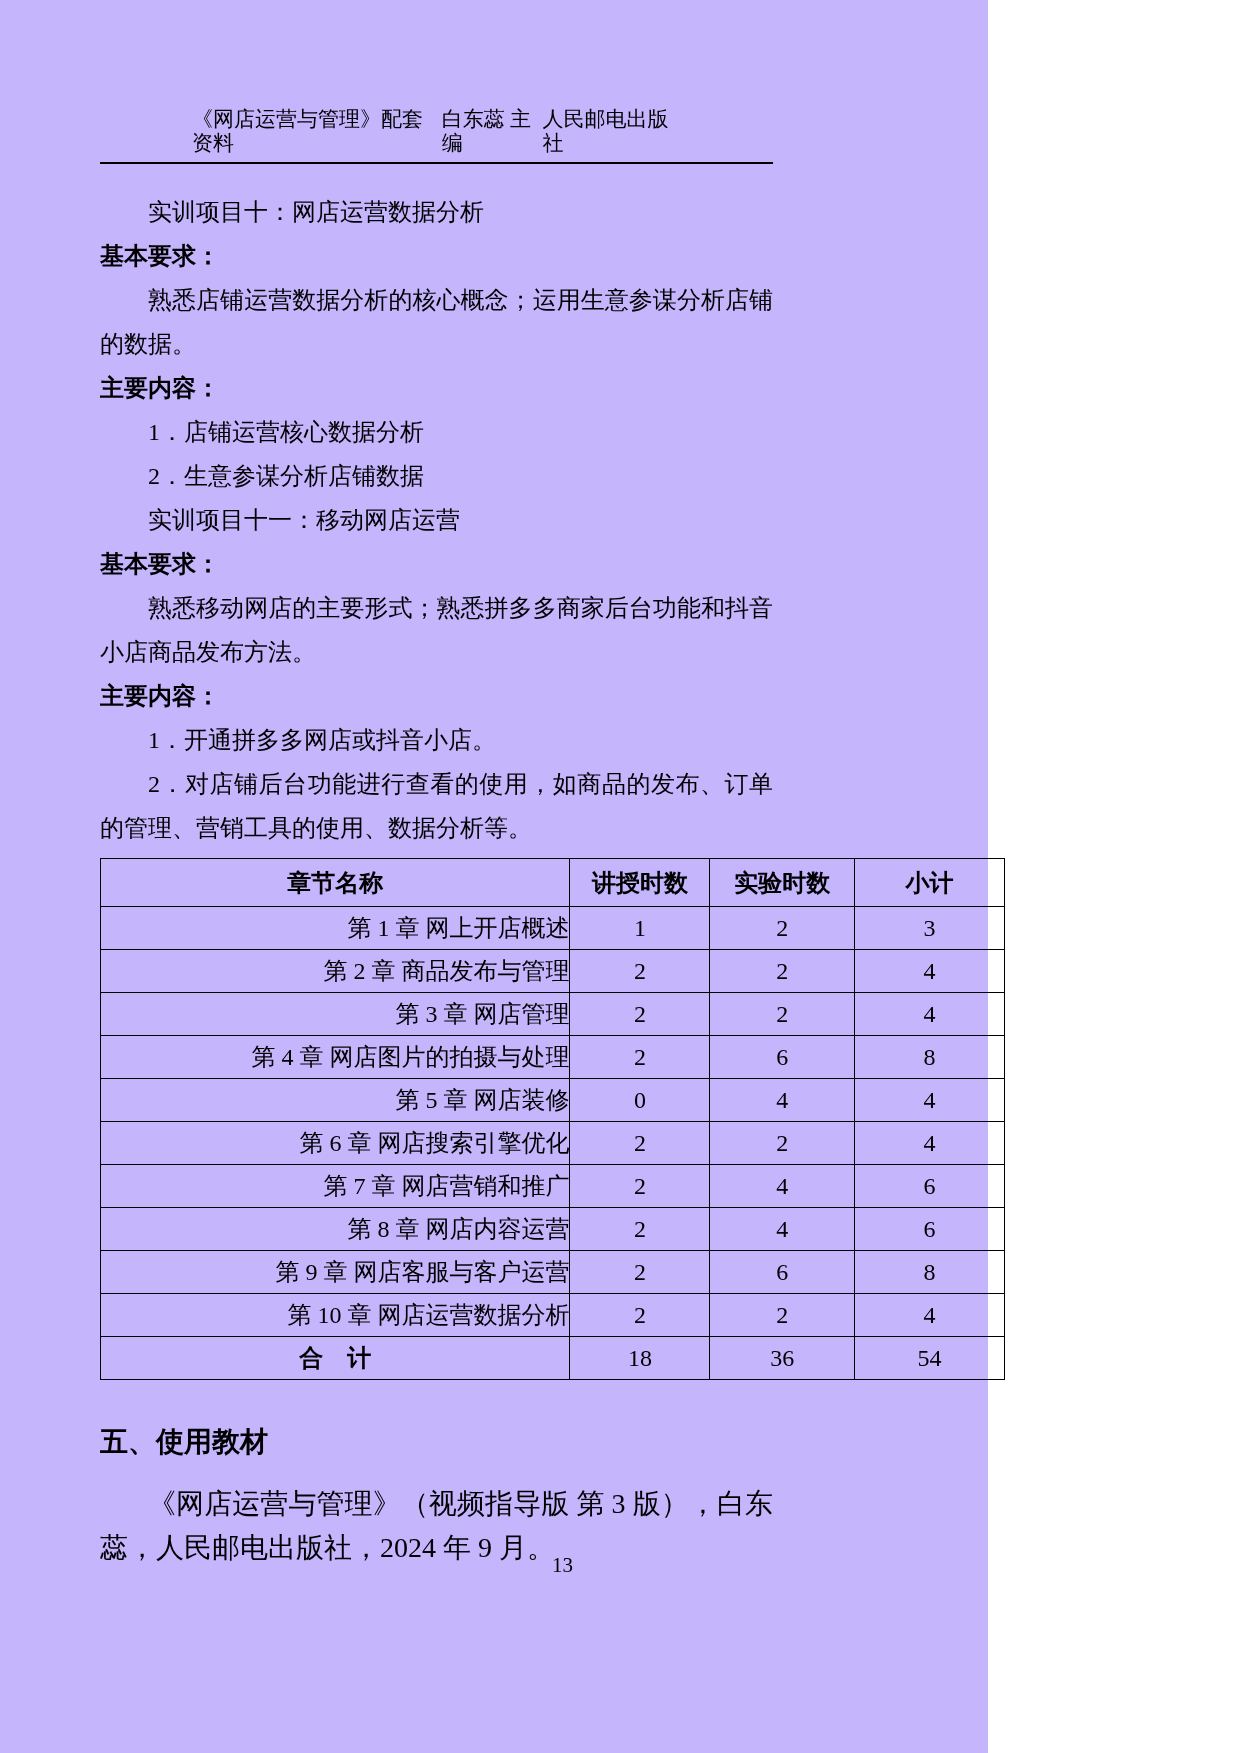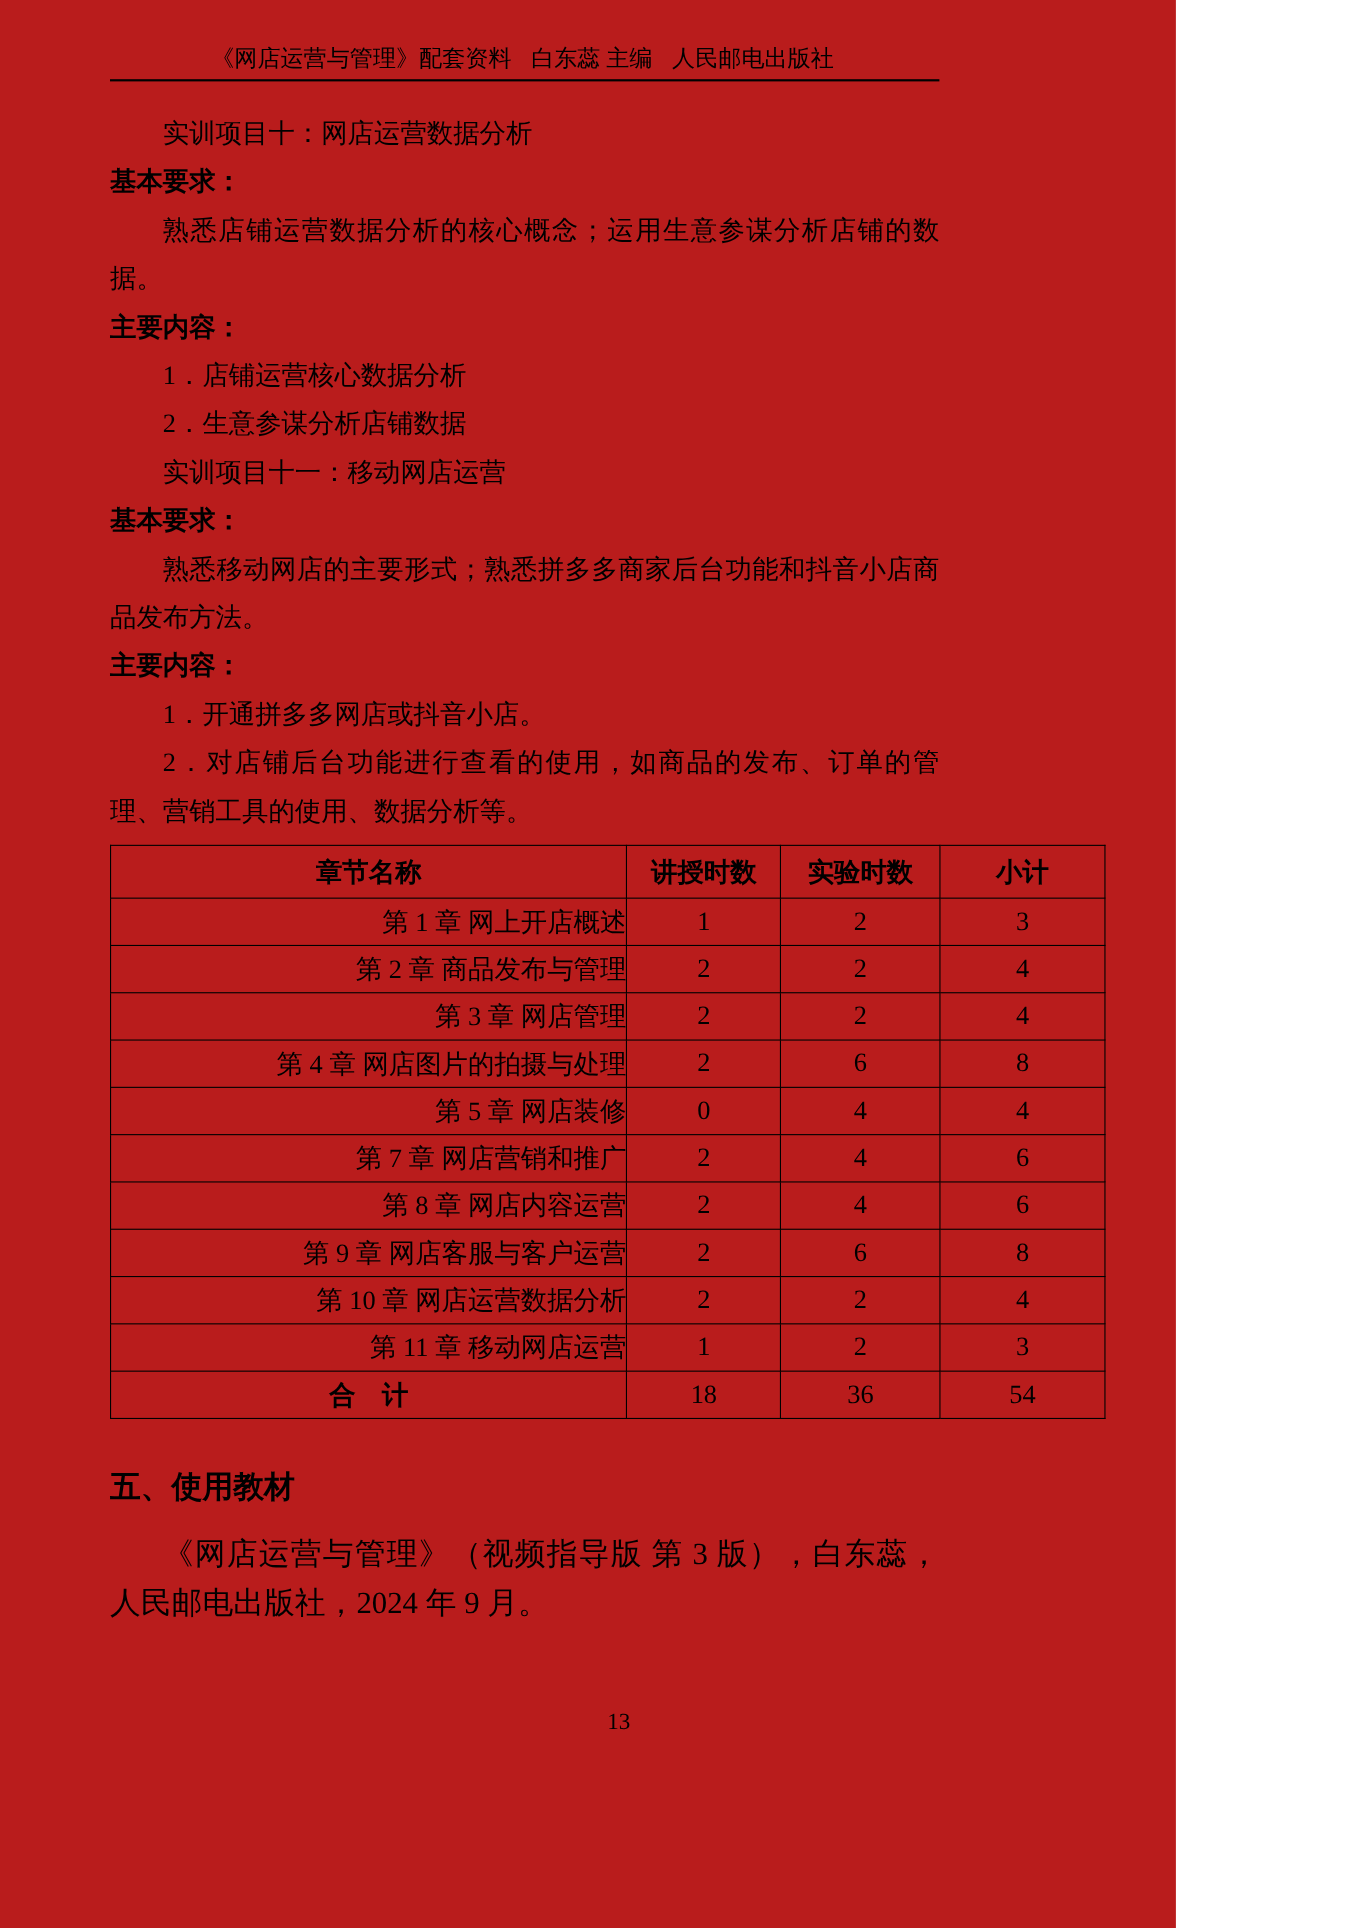--- a/index.html
+++ b/index.html
@@ -6,24 +6,24 @@
   html, body { background: #ffffff; }
   body {
     width: 1240px;
     height: 1753px;
     color: #000;
     font-family: "Liberation Serif", "DejaVu Serif", serif;
     overflow: hidden;
   }
   .page {
     position: relative;
-    width: 1069px;
+    width: 988px;
     height: 1753px;
-    padding: 41px 215px 0 100px;
-    background: #b91c1c;
+    padding: 107px 215px 0 100px;
+    background: #c4b5fd;
   }
   
   .doc-header {
     display: flex;
     justify-content: space-between;
     align-items: flex-end;
     font-size: 21px;
     line-height: 24px;
     padding: 0 96px 7px 92px;
     border-bottom: 2px solid #000;
@@ -166,20 +166,26 @@
         <td>6</td>
         <td>8</td>
       </tr>
       <tr>
         <td class="chapter">第 5 章  网店装修</td>
         <td>0</td>
         <td>4</td>
         <td>4</td>
       </tr>
       <tr>
+        <td class="chapter">第 6 章  网店搜索引擎优化</td>
+        <td>2</td>
+        <td>2</td>
+        <td>4</td>
+      </tr>
+      <tr>
         <td class="chapter">第 7 章  网店营销和推广</td>
         <td>2</td>
         <td>4</td>
         <td>6</td>
       </tr>
       <tr>
         <td class="chapter">第 8 章  网店内容运营</td>
         <td>2</td>
         <td>4</td>
         <td>6</td>
@@ -188,26 +194,20 @@
         <td class="chapter">第 9 章  网店客服与客户运营</td>
         <td>2</td>
         <td>6</td>
         <td>8</td>
       </tr>
       <tr>
         <td class="chapter">第 10 章  网店运营数据分析</td>
         <td>2</td>
         <td>2</td>
         <td>4</td>
-      </tr>
-      <tr>
-        <td class="chapter">第 11 章  移动网店运营</td>
-        <td>1</td>
-        <td>2</td>
-        <td>3</td>
       </tr>
       <tr class="total-row">
         <td class="total-label">合　计</td>
         <td>18</td>
         <td>36</td>
         <td>54</td>
       </tr>
     </tbody>
   </table>
 

